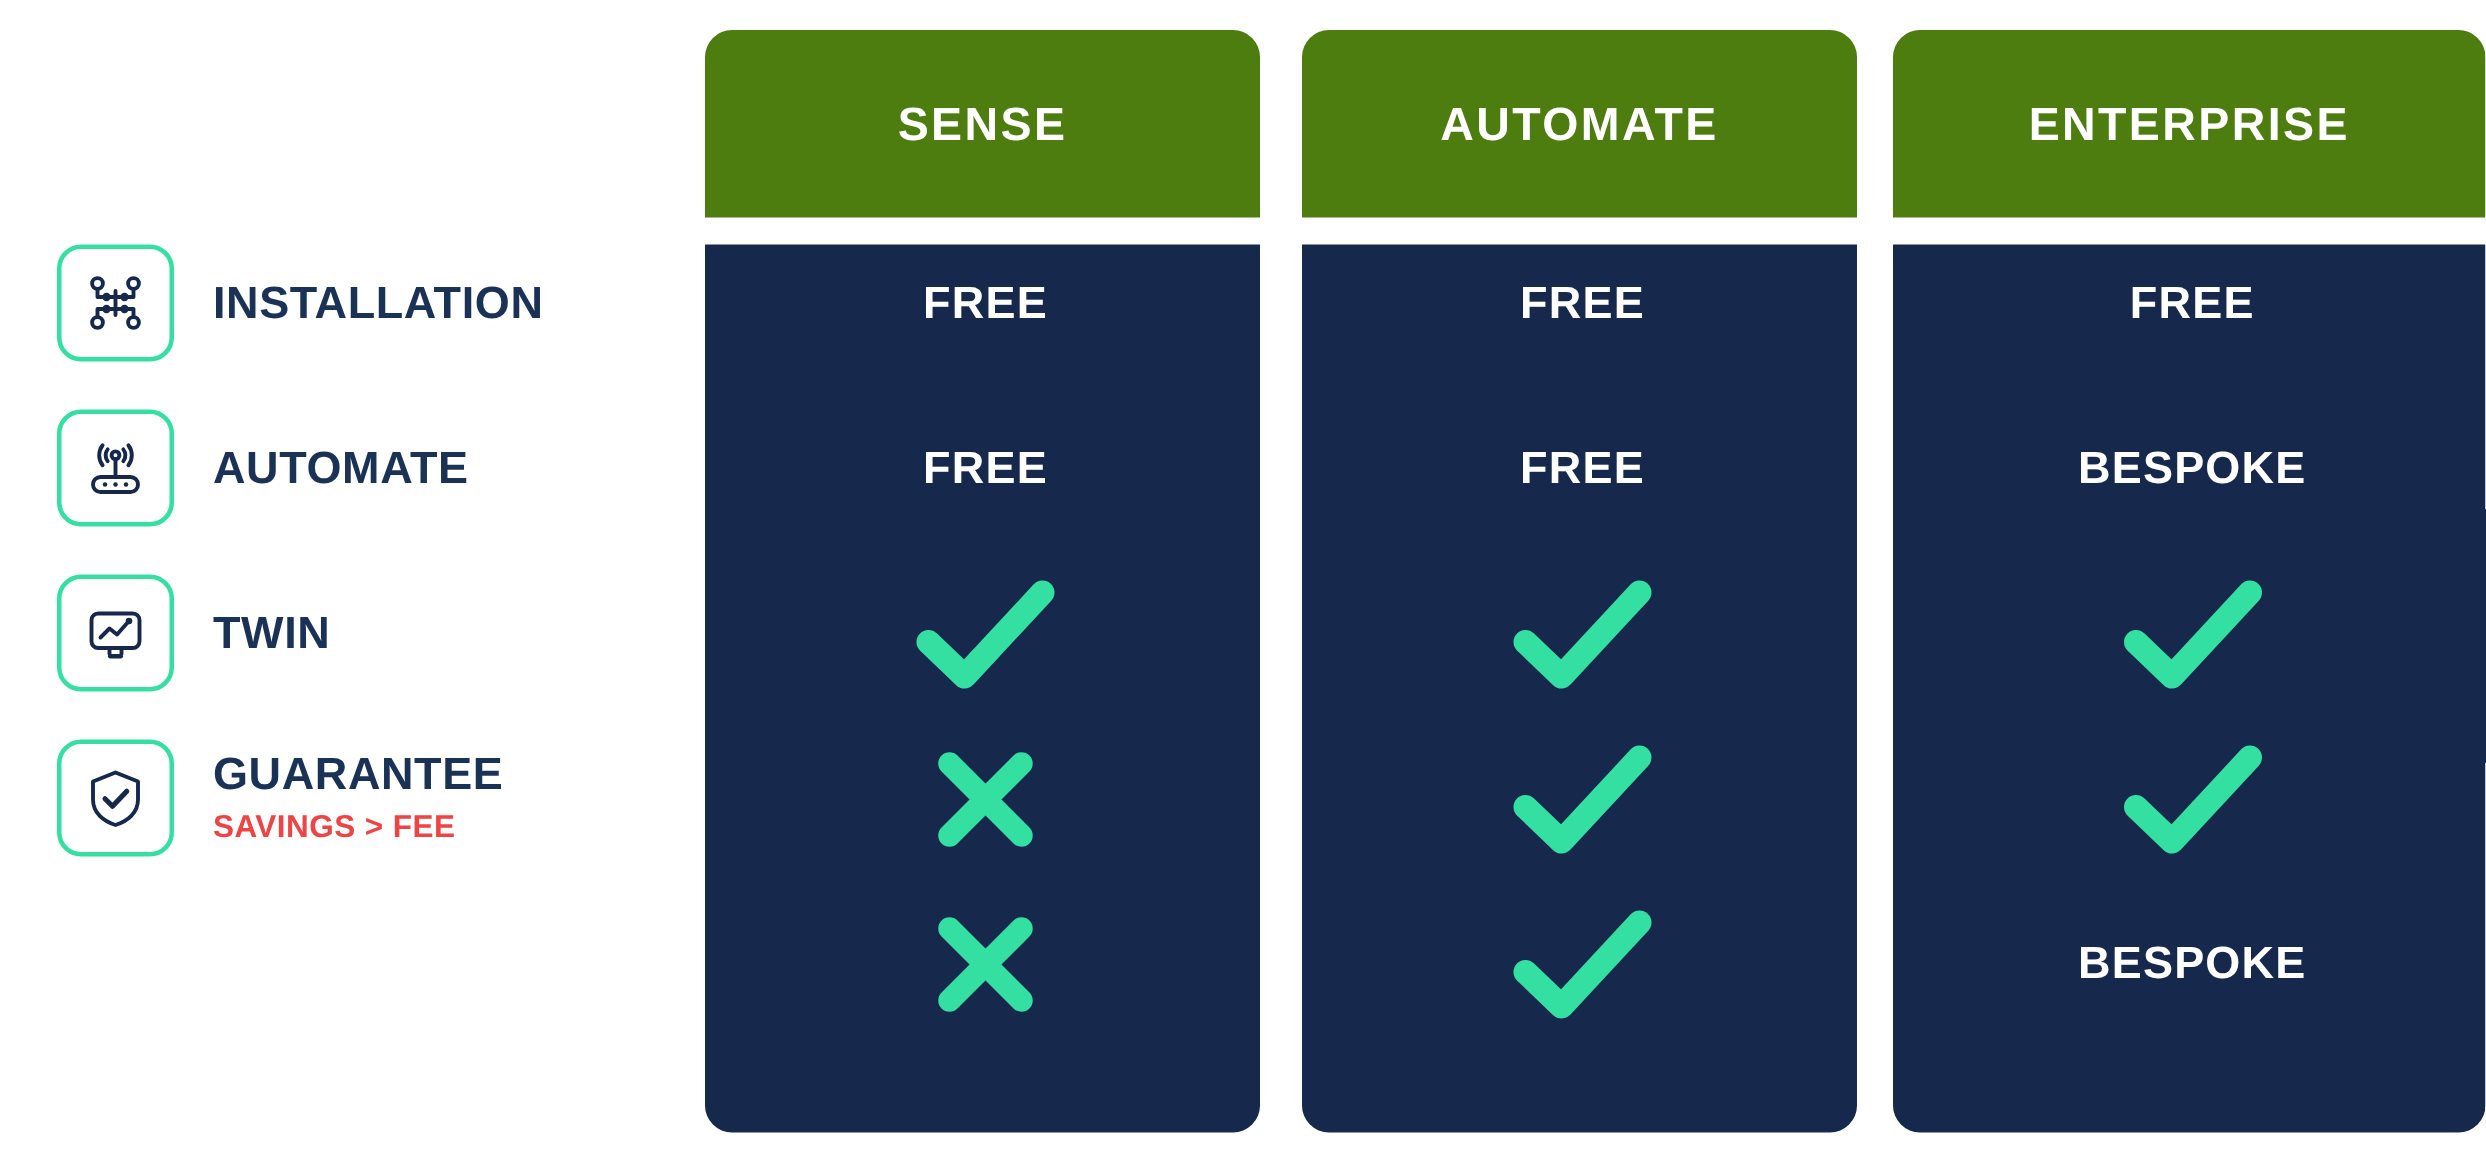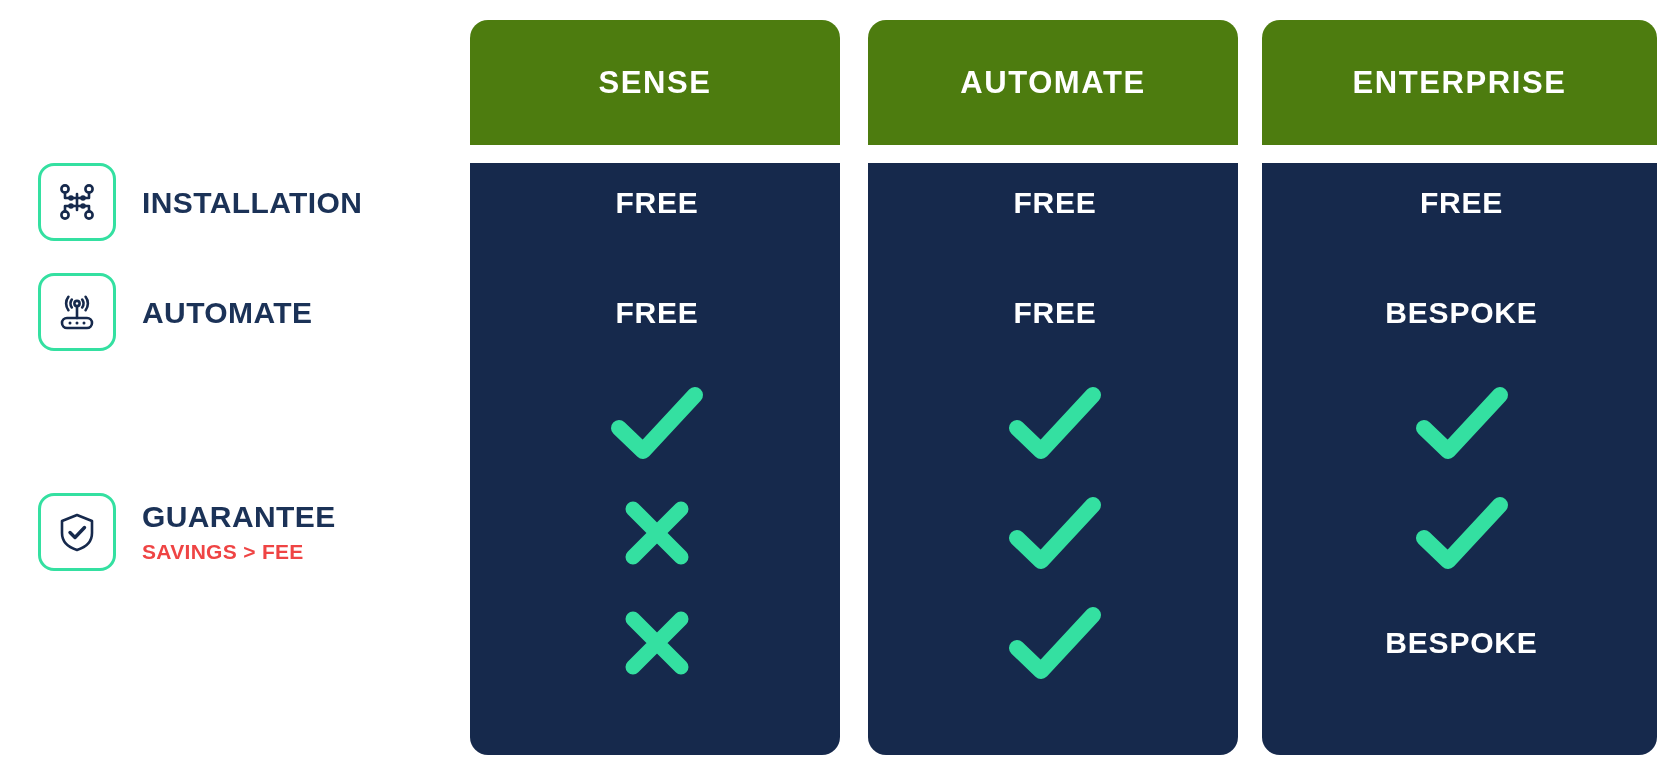--- a/index.html
+++ b/index.html
@@ -107,20 +107,35 @@
       <path d="M17.8 10.5 a7 7 0 0 0 0 8" fill="none" stroke="#16294C" stroke-width="2.6" stroke-linecap="round" stroke-linejoin="round"></path>
       <path d="M28.2 10.5 a7 7 0 0 1 0 8" fill="none" stroke="#16294C" stroke-width="2.6" stroke-linecap="round" stroke-linejoin="round"></path>
       <path d="M14.4 7.8 a11 11 0 0 0 0 13.4" fill="none" stroke="#16294C" stroke-width="2.6" stroke-linecap="round" stroke-linejoin="round"></path>
       <path d="M31.6 7.8 a11 11 0 0 1 0 13.4" fill="none" stroke="#16294C" stroke-width="2.6" stroke-linecap="round" stroke-linejoin="round"></path>
     </svg>
         </div>
         <div class="label-stack">
           <div class="feature-title">AUTOMATE</div>
         </div>
       </div>
+      <div class="feature-row" style="top: 383px;">
+        <div class="icon-box">
+          <svg width="46" height="46" viewBox="0 0 46 46">
+      <rect x="7" y="10" width="32" height="23" rx="4.5" fill="none" stroke="#16294C" stroke-width="2.6" stroke-linecap="round" stroke-linejoin="round"></rect>
+      <path d="M13 26 l6 -6 l5 4 l8 -9" fill="none" stroke="#16294C" stroke-width="2.6" stroke-linecap="round" stroke-linejoin="round"></path>
+      <circle cx="32" cy="15" r="2.2" fill="#16294C" stroke="none"></circle>
+      <path d="M19 33 v4" fill="none" stroke="#16294C" stroke-width="2.6" stroke-linecap="round" stroke-linejoin="round"></path>
+            <path d="M27 33 v4" fill="none" stroke="#16294C" stroke-width="2.6" stroke-linecap="round" stroke-linejoin="round"></path>
+      <rect x="18" y="37" width="10" height="3" rx="1.5" fill="#16294C" stroke="none"></rect>
+    </svg>
+        </div>
+        <div class="label-stack">
+          <div class="feature-title">TWIN</div>
+        </div>
+      </div>
       <div class="feature-row" style="top: 493px;">
         <div class="icon-box">
           <svg width="46" height="46" viewBox="0 0 46 46">
       <path d="M23 6 L38 12 v12 c0 9 -7 14.5 -15 17 c-8 -2.5 -15 -8 -15 -17 V12 Z" fill="none" stroke="#16294C" stroke-width="2.6" stroke-linecap="round" stroke-linejoin="round"></path>
       <path d="M16 23.5 l5 5 l9.5 -10" fill="none" stroke="#16294C" stroke-width="3.4" stroke-linecap="round" stroke-linejoin="round"></path>
     </svg>
         </div>
         <div class="label-stack">
           <div class="feature-title">GUARANTEE</div>
           <div class="feature-sub">SAVINGS &gt; FEE</div>

